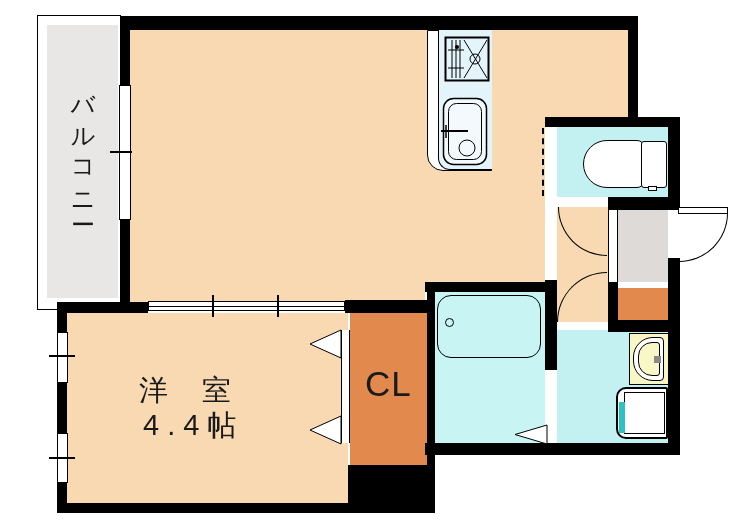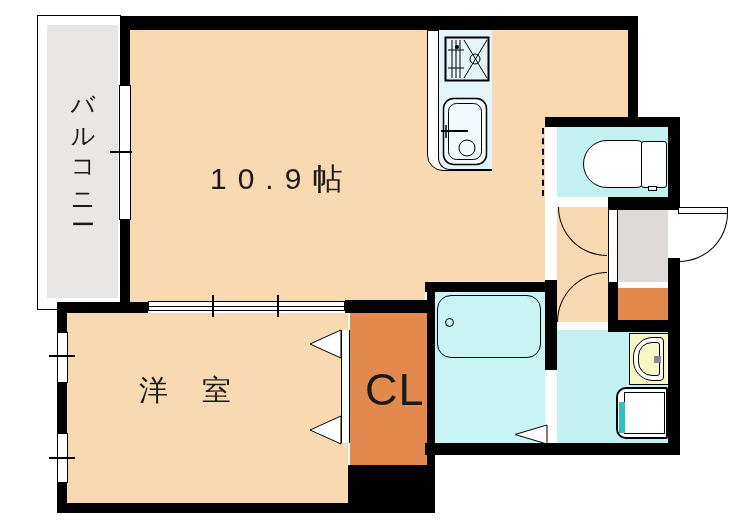--- a/index.html
+++ b/index.html
@@ -131,17 +131,17 @@
     <polygon points="32,1 32,29 1,15" fill="#fff" stroke="#000" stroke-width="1"></polygon>
   </svg>
 
   <div class="arc" style="left:558px;top:207px;width:49px;height:49px;border-left:1.5px solid var(--wall);border-bottom:1.5px solid var(--wall);border-bottom-left-radius:100% 100%;"></div>
   <div class="arc" style="left:557px;top:272px;width:50px;height:50px;border-left:1.5px solid var(--wall);border-top:1.5px solid var(--wall);border-top-left-radius:100% 100%;"></div>
   <div class="opening" style="left:668px;top:210px;width:12px;height:48px;"></div>
   <div class="abs" style="left:678px;top:207px;width:50px;height:7px;background:#fff;border:1px solid var(--wall);"></div>
   <div class="arc" style="left:679px;top:213px;width:49px;height:49px;border-right:1.5px solid var(--wall);border-bottom:1.5px solid var(--wall);border-bottom-right-radius:100% 100%;"></div>
 
   <div class="label" style="left:67px;top:78px;writing-mode:vertical-rl;font-size:24px;letter-spacing:6px;">バルコニー</div>
-  <div class="label" style="left:210px;top:159px;font-size:30px;letter-spacing:11px;">10.9帖</div>
   <div class="label" style="left:139px;top:371px;font-size:29px;letter-spacing:34px;">洋室</div>
-  <div class="label" style="left:365px;top:364px;font-size:45px;letter-spacing:1px;">CL</div>
+  <div class="label" style="left:143px;top:406px;font-size:29px;letter-spacing:8px;">4.4帖</div>
+  <div class="label" style="left:365px;top:364px;font-size:35px;letter-spacing:1px;">CL</div>
 
 </div>
 
 </body></html>

